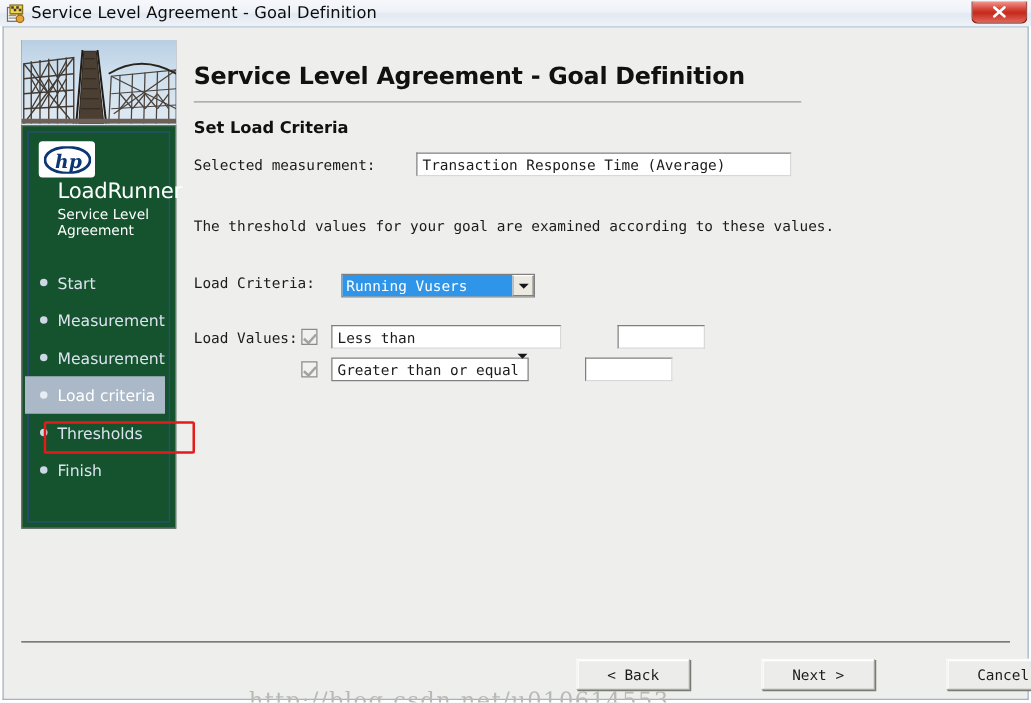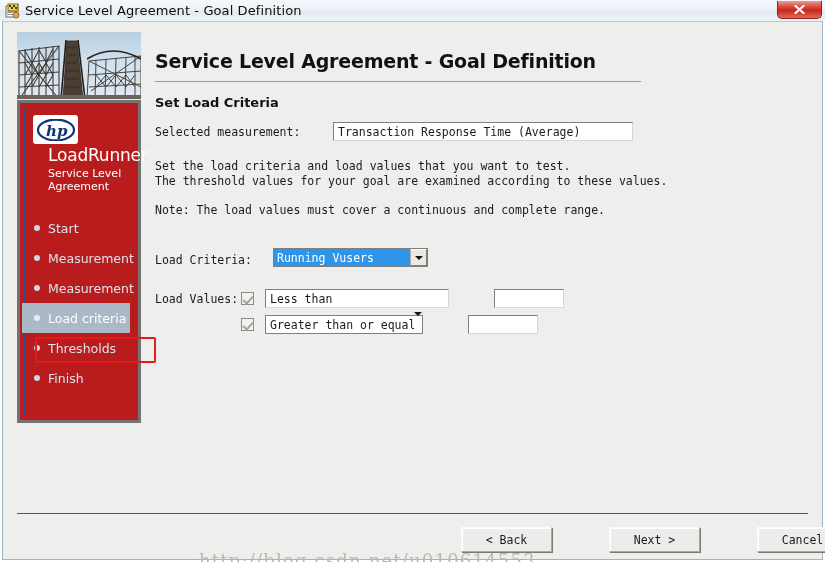--- a/index.html
+++ b/index.html
@@ -100,24 +100,24 @@
     position: absolute; left: 0; top: 0; right: 0; height: 100%;
     background: linear-gradient(to bottom, #b9cfe2 0%, #cfe0ee 40%, #dfe9f2 100%);
   }
   .hero-photo .coaster {
     position: absolute; left: 0; bottom: 0; right: 0; top: 8%;
   }
 
   .sidebar {
     width: 124px;
     height: 323px;
-    background: #b91c1c;
-    position: relative;
-    box-sizing: border-box;
-    border: 3px solid #737373;
+    background: #14532d;
+    position: relative;
+    box-sizing: border-box;
+    border: 1px solid #737373;
   }
   .sidebar-inner {
     position: absolute;
     left: 4px; top: 4px; right: 4px; bottom: 4px;
     border: 1px solid #2c4a85;
   }
   .hp-logo {
     position: absolute;
     left: 13px; top: 12px;
     width: 45px; height: 29px;
@@ -248,21 +248,21 @@
 
   .para {
     margin-top: 18px;
     line-height: 15px;
   }
   .para .note { display: block; margin-top: 14px; }
 
   .row-criteria {
     margin-top: 30px;
     display: flex;
-    align-items: flex-end;
+    align-items: flex-start;
   }
   .label-criteria { width: 118px; }
   .combo {
     width: 155px;
     height: 19px;
     border: 1px solid #7f7f7f;
     background: #ffffff;
     box-sizing: border-box;
     display: flex;
     align-items: stretch;
@@ -529,23 +529,22 @@
       <h1>Service Level Agreement - Goal Definition</h1>
       <div class="rule"></div>
       <div class="subtitle">Set Load Criteria</div>
 
       <div class="row-measure">
         <div class="label-measure mono">Selected measurement:</div>
         <div class="field-readonly mono">Transaction Response Time (Average)</div>
       </div>
 
       <div class="para mono">
-        <span>Set the load criteria and load values that you want to test.</span><br>
+        <br>
         <span>The threshold values for your goal are examined according to these values.</span>
-        <span class="note">Note: The load values must cover a continuous and complete range.</span>
       </div>
 
       <div class="row-criteria">
         <div class="label-criteria mono">Load Criteria:</div>
         <div class="combo selected">
           <div class="combo-text mono">Running Vusers</div>
           <div class="arrow-btn">
             <span class="arrow-glyph"></span>
           </div>
         </div>

